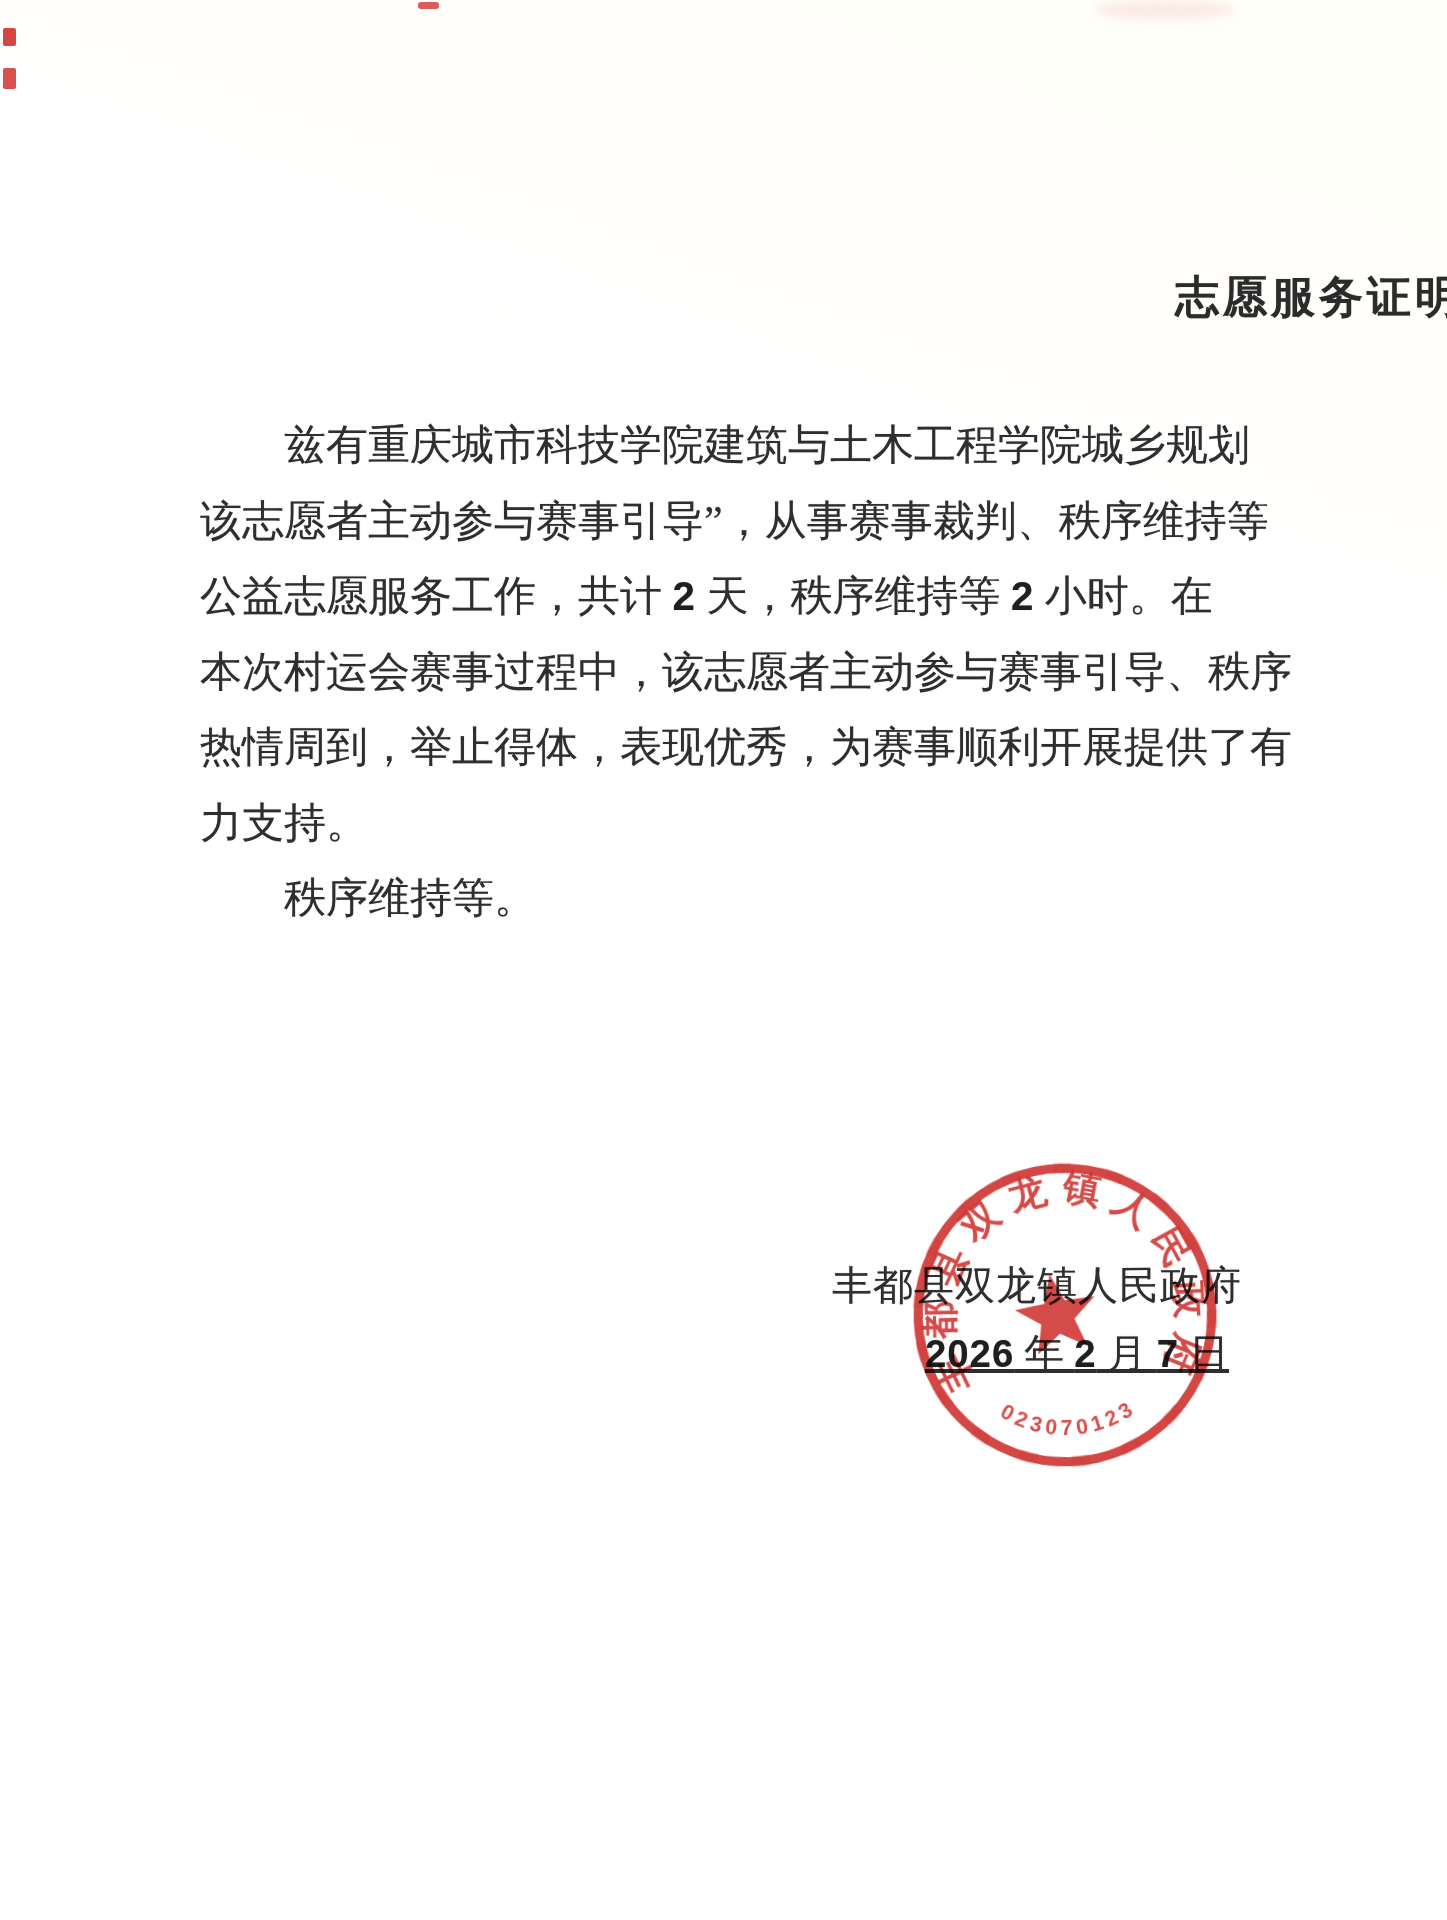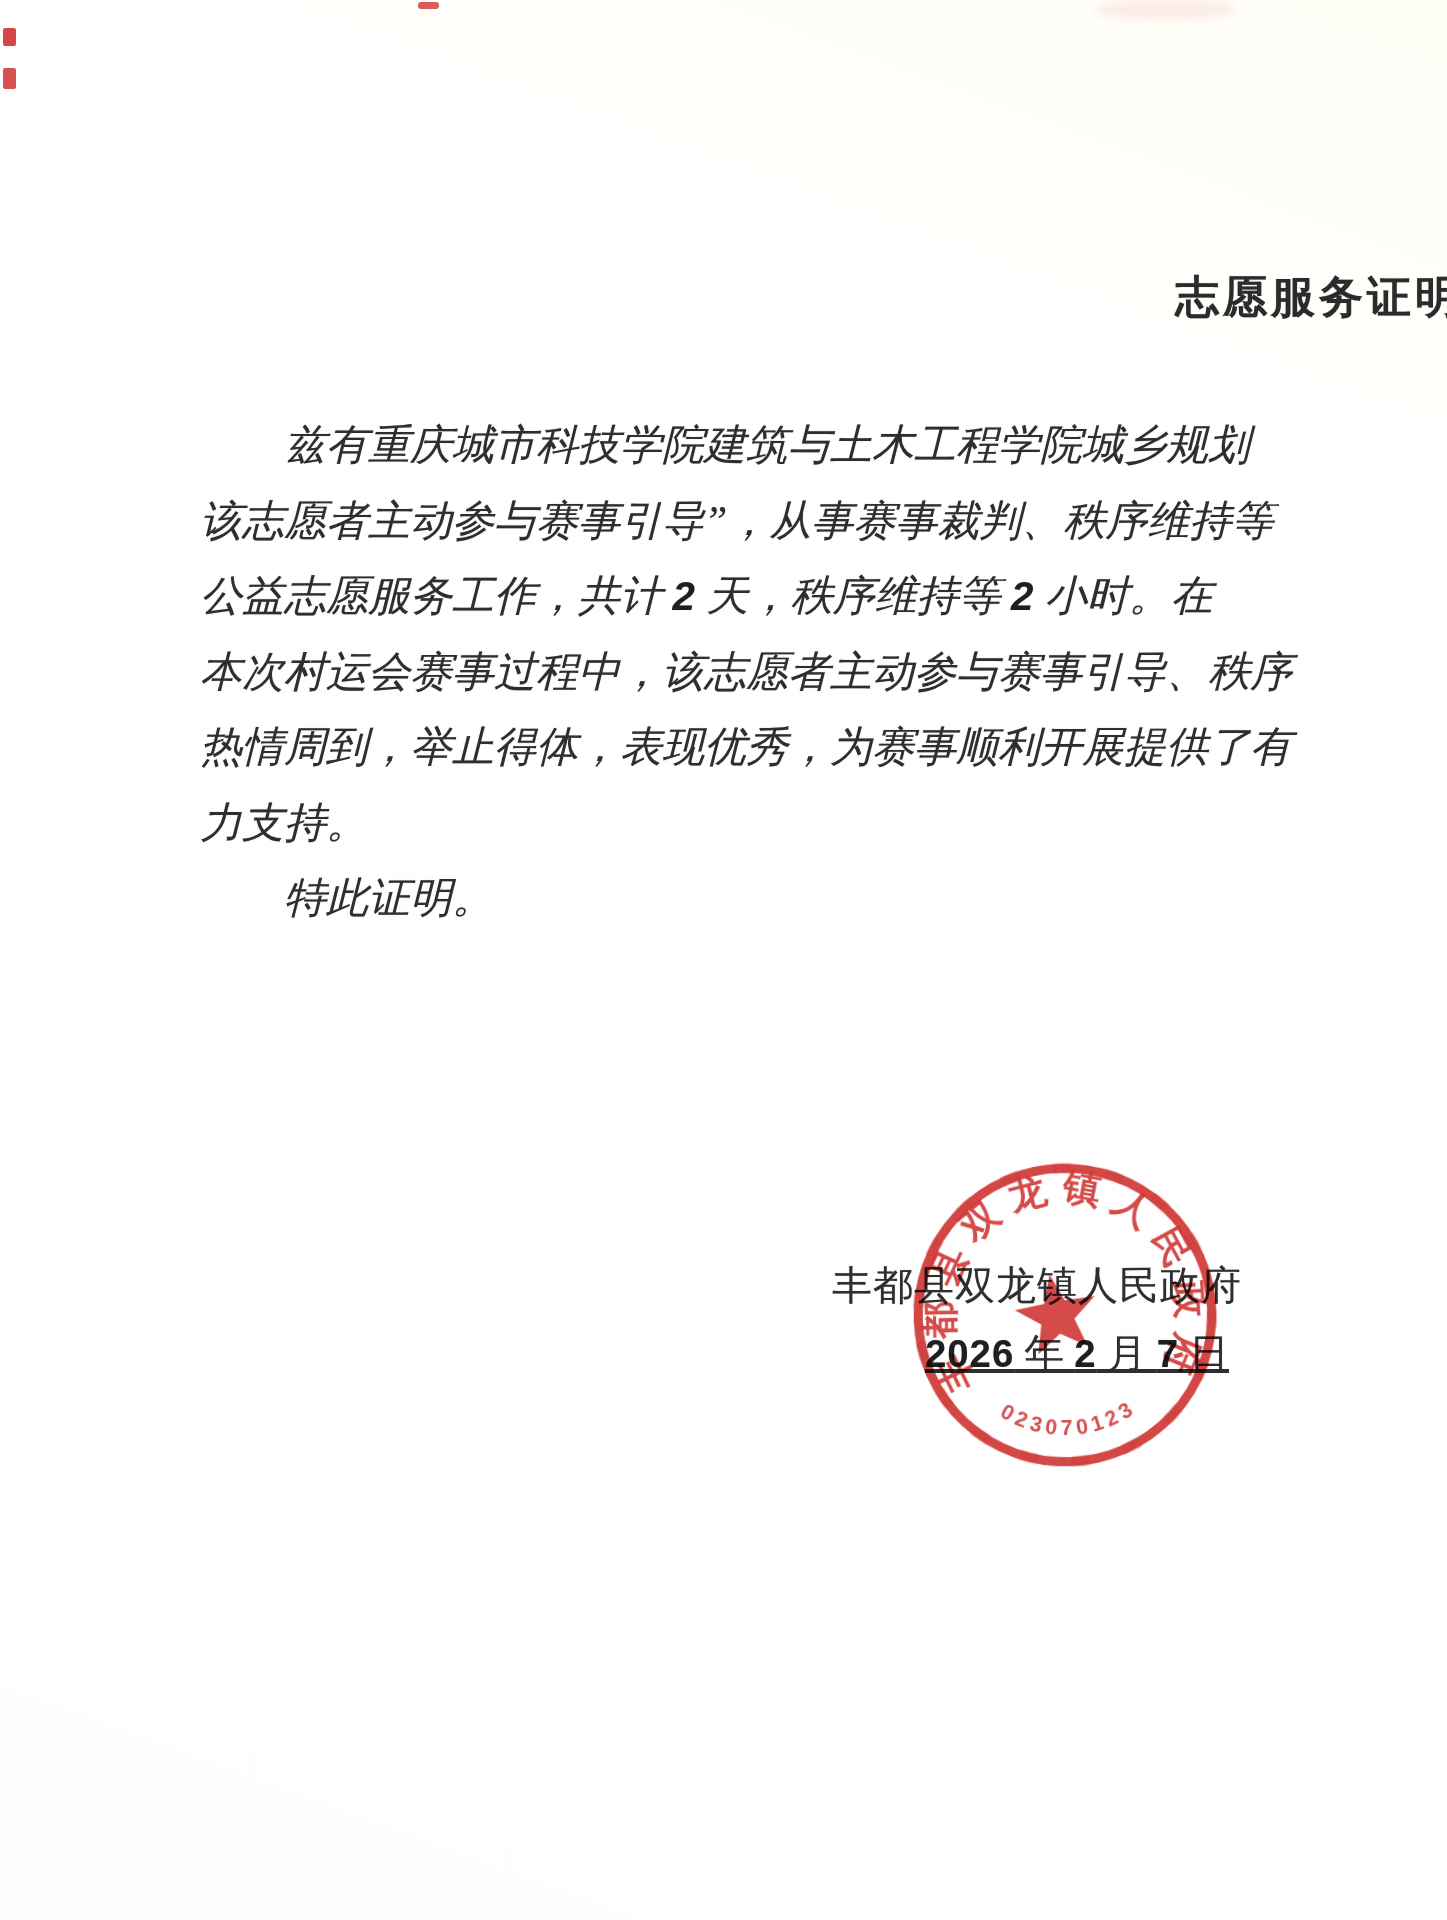--- a/index.html
+++ b/index.html
@@ -18,21 +18,21 @@
     font-size:44px;letter-spacing:4px;font-weight:600;
     color:#2b2b2b;
     text-shadow:0 0 1px rgba(40,40,40,.45);
   }
   .body-block{
     position:absolute;top:408px;left:200px;width:1058px;
     font-size:42px;line-height:75.5px;
     color:#2e2e2e;
     text-shadow:0 0 1px rgba(40,40,40,.4);
   }
-  .line{white-space:nowrap;font-style:italic;}
+  .line{white-space:nowrap;}
   .indent{text-indent:84px;}
   .num{
     font-family:"Liberation Sans","DejaVu Sans",sans-serif;
     font-weight:700;font-size:.96em;letter-spacing:1px;
     color:#1f1f1f;
   }
   .signature{
     position:absolute;top:1258px;right:205px;
     font-size:40px;letter-spacing:1px;white-space:nowrap;
     color:#2e2e2e;text-shadow:0 0 1px rgba(40,40,40,.4);
@@ -71,21 +71,21 @@
 
   <div class="doc-title">志愿服务证明</div>
 
   <div class="body-block">
     <div class="line indent">兹有重庆城市科技学院建筑与土木工程学院城乡规划</div>
     <div class="line">该志愿者主动参与赛事引导”，从事赛事裁判、秩序维持等</div>
     <div class="line"><span>公益志愿服务工作，共计 </span><span class="num">2</span><span> 天，秩序维持等 </span><span class="num">2</span><span> 小时。在</span></div>
     <div class="line">本次村运会赛事过程中，该志愿者主动参与赛事引导、秩序</div>
     <div class="line">热情周到，举止得体，表现优秀，为赛事顺利开展提供了有</div>
     <div class="line">力支持。</div>
-    <div class="line indent">特此证明。</div>
+    <div class="line indent">秩序维持等。</div>
   </div>
 
   <div class="signature">丰都县双龙镇人民政府</div>
 
   <div class="date-line"><span class="num">2026</span><span> 年 </span><span class="num">2</span><span> 月 </span><span class="num">7</span><span> 日</span></div>
 
   <svg class="seal" viewBox="0 0 320 320" aria-hidden="true">
     <defs>
       <path id="sealTopArc" d="M 91.8 245.5 A 111 111 0 1 1 228.2 245.5" fill="none"></path>
       <path id="sealBottomArc" d="M 90.9 256.7 A 120 120 0 0 0 229.1 256.7" fill="none"></path>

